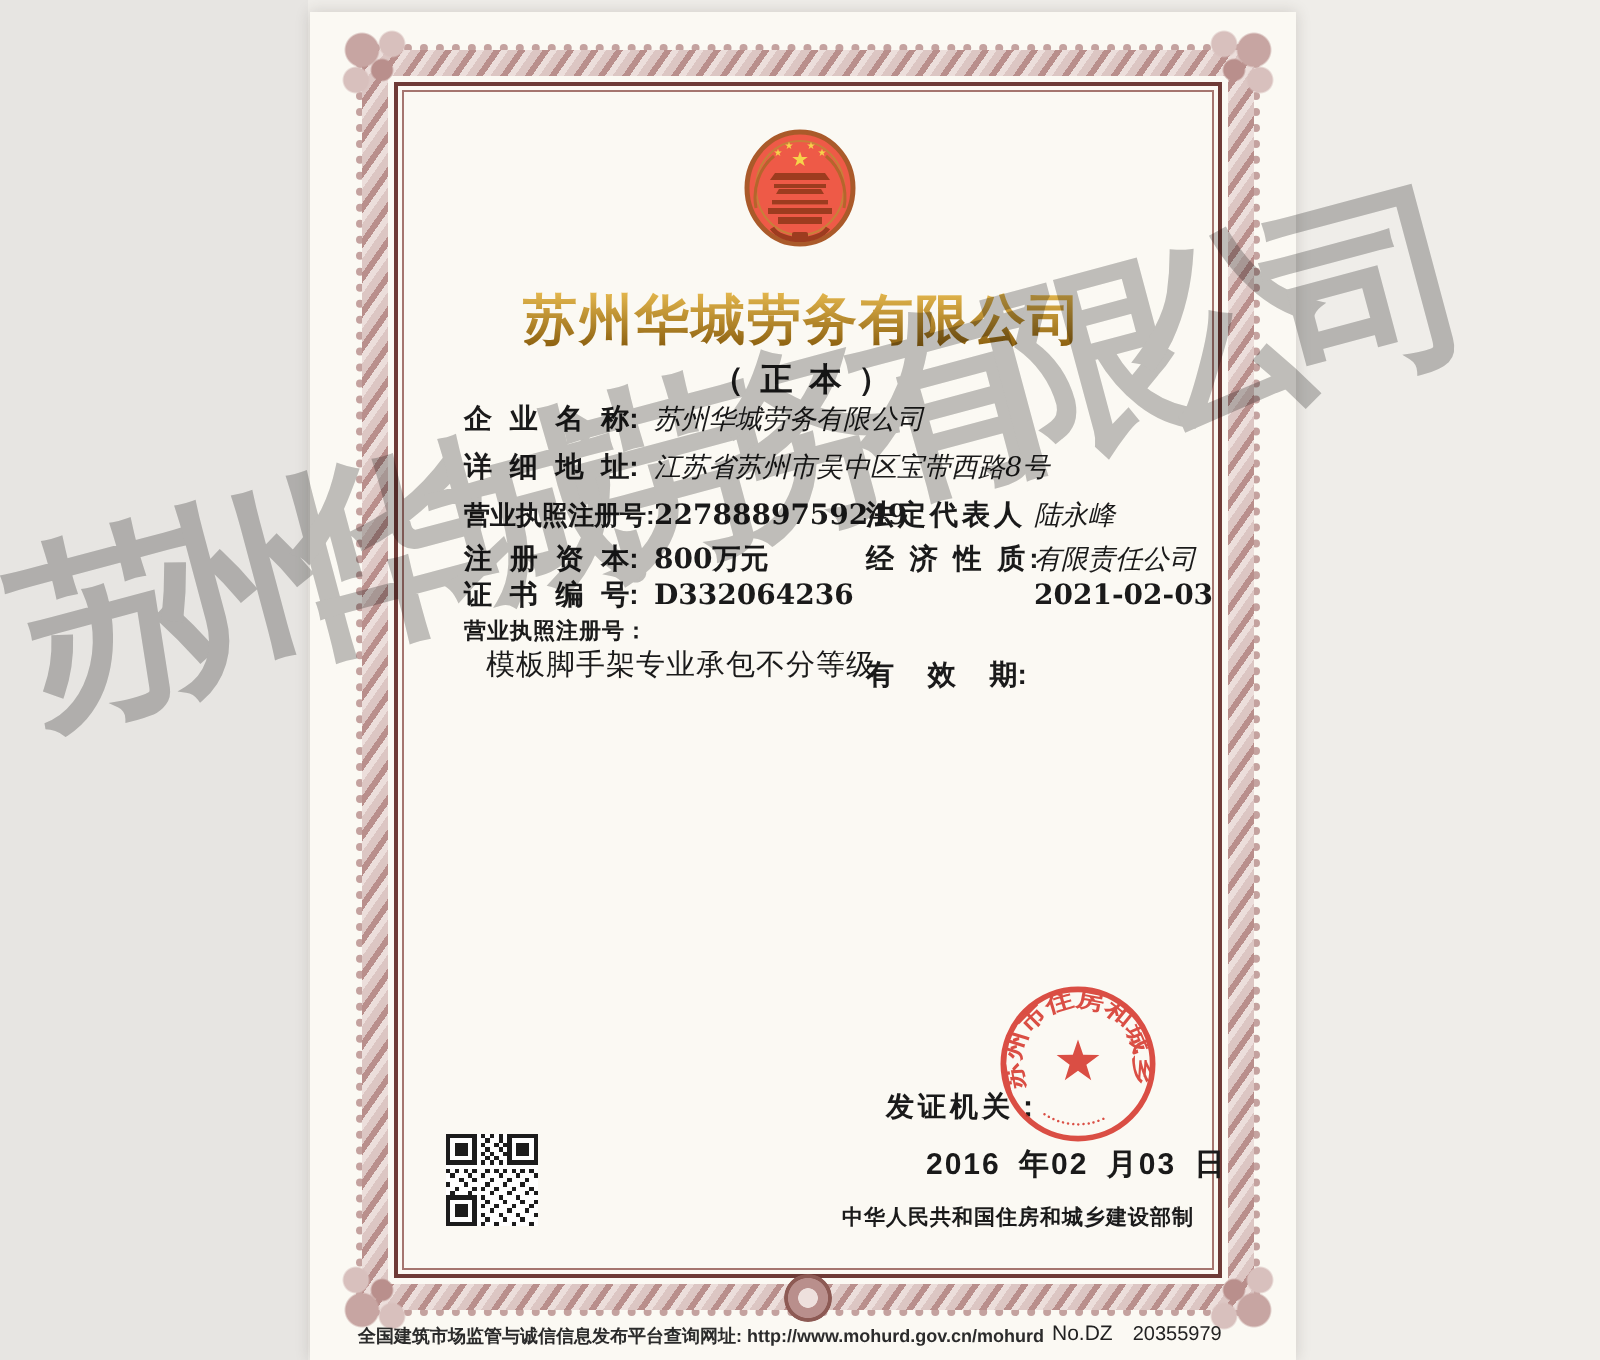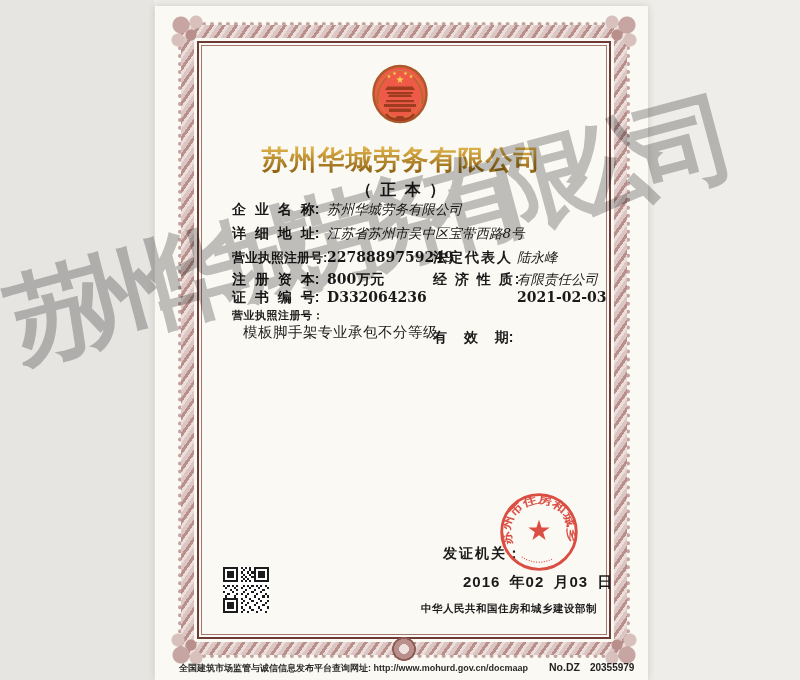--- a/index.html
+++ b/index.html
@@ -56,21 +56,21 @@
   .qual-head{position:absolute;left:77px;top:302px;font-size:11px;font-weight:bold;letter-spacing:.5px;}
   .qual-item{position:absolute;left:88px;top:317px;font-size:14.5px;font-weight:normal;letter-spacing:.5px;}
   
   .issuer{position:absolute;left:288px;top:539px;font-size:14px;font-weight:bold;letter-spacing:2px;}
   .seal{position:absolute;left:338px;top:480px;width:92px;height:92px;}
   .date{position:absolute;left:308px;top:567px;font-size:15px;font-weight:bold;word-spacing:4px;letter-spacing:1px;text-align:center;}
   .ministry{position:absolute;left:266px;top:596px;font-size:10.5px;font-weight:bold;letter-spacing:.5px;}
   .qr{position:absolute;left:68px;top:561px;width:46px;height:46px;}
   
   .footer-url{position:absolute;left:24px;top:656px;font-size:9px;font-weight:bold;color:#2b2b2b;}
-  .footer-no{position:absolute;left:371px;top:655px;font-size:10.5px;font-weight:bold;color:#222;margin-left:23px;}
+  .footer-no{position:absolute;left:371px;top:655px;font-size:10.5px;font-weight:normal;color:#222;}
   .footer-no .no-num{margin-left:10px;font-size:10px;}
   
   .watermark{
     position:absolute;left:10px;top:275px;z-index:30;white-space:nowrap;
     font-size:100px;font-weight:bold;letter-spacing:-28px;line-height:1;
     color:#858585;opacity:.5;mix-blend-mode:multiply;
     transform:rotate(-15deg);transform-origin:0 50%;pointer-events:none;
   }
 </style>
 </head>
@@ -162,18 +162,18 @@
     <g fill="#1c1c1c">
       <path d="M0 0h7v7h-7z M14 0h7v7h-7z M0 14h7v7h-7z"></path>
       <path fill="#ffffff" d="M1 1h5v5h-5z M15 1h5v5h-5z M1 15h5v5h-5z"></path>
       <path d="M2 2h3v3h-3z M16 2h3v3h-3z M2 16h3v3h-3z"></path>
       <path d="M8 0h1v1H8z M10 0h1v1h-1z M12 0h1v1h-1z M9 1h1v1H9z M12 1h1v1h-1z M8 2h1v1H8z M11 2h1v1h-1z M13 2h1v1h-1z M9 3h1v1H9z M12 3h1v1h-1z M8 4h1v1H8z M10 4h1v1h-1z M13 4h1v1h-1z M9 5h1v1H9z M11 5h1v1h-1z M8 6h1v1H8z M10 6h1v1h-1z M12 6h1v1h-1z"></path>
       <path d="M0 8h1v1H0z M2 8h1v1H2z M4 8h1v1H4z M6 8h1v1H6z M9 8h1v1H9z M11 8h1v1h-1z M13 8h1v1h-1z M15 8h1v1h-1z M17 8h1v1h-1z M19 8h1v1h-1z M1 9h1v1H1z M5 9h1v1H5z M8 9h1v1H8z M12 9h1v1h-1z M16 9h1v1h-1z M20 9h1v1h-1z M3 10h1v1H3z M6 10h1v1H6z M10 10h1v1h-1z M14 10h1v1h-1z M18 10h1v1h-1z M0 11h1v1H0z M4 11h1v1H4z M9 11h1v1H9z M13 11h1v1h-1z M17 11h1v1h-1z M2 12h1v1H2z M6 12h1v1H6z M8 12h1v1H8z M11 12h1v1h-1z M15 12h1v1h-1z M19 12h1v1h-1z M1 13h1v1H1z M5 13h1v1H5z M10 13h1v1h-1z M14 13h1v1h-1z M18 13h1v1h-1z M20 13h1v1h-1z"></path>
       <path d="M8 14h1v1H8z M12 14h1v1h-1z M16 14h1v1h-1z M9 15h1v1H9z M13 15h1v1h-1z M17 15h1v1h-1z M20 15h1v1h-1z M8 16h1v1H8z M11 16h1v1h-1z M15 16h1v1h-1z M19 16h1v1h-1z M10 17h1v1h-1z M14 17h1v1h-1z M18 17h1v1h-1z M8 18h1v1H8z M12 18h1v1h-1z M16 18h1v1h-1z M20 18h1v1h-1z M9 19h1v1H9z M13 19h1v1h-1z M17 19h1v1h-1z M8 20h1v1H8z M11 20h1v1h-1z M15 20h1v1h-1z M19 20h1v1h-1z"></path>
     </g>
   </svg>
 
-  <div class="footer-url">全国建筑市场监管与诚信信息发布平台查询网址: http://www.mohurd.gov.cn/docmaap</div>
+  <div class="footer-url">全国建筑市场监管与诚信信息发布平台查询网址: http://www.mohurd.gov.cn/mohurd</div>
   <div class="footer-no">
     <span>No.DZ</span><span class="no-num">20355979</span>
   </div>
 
 </div>
 
 </body></html>

